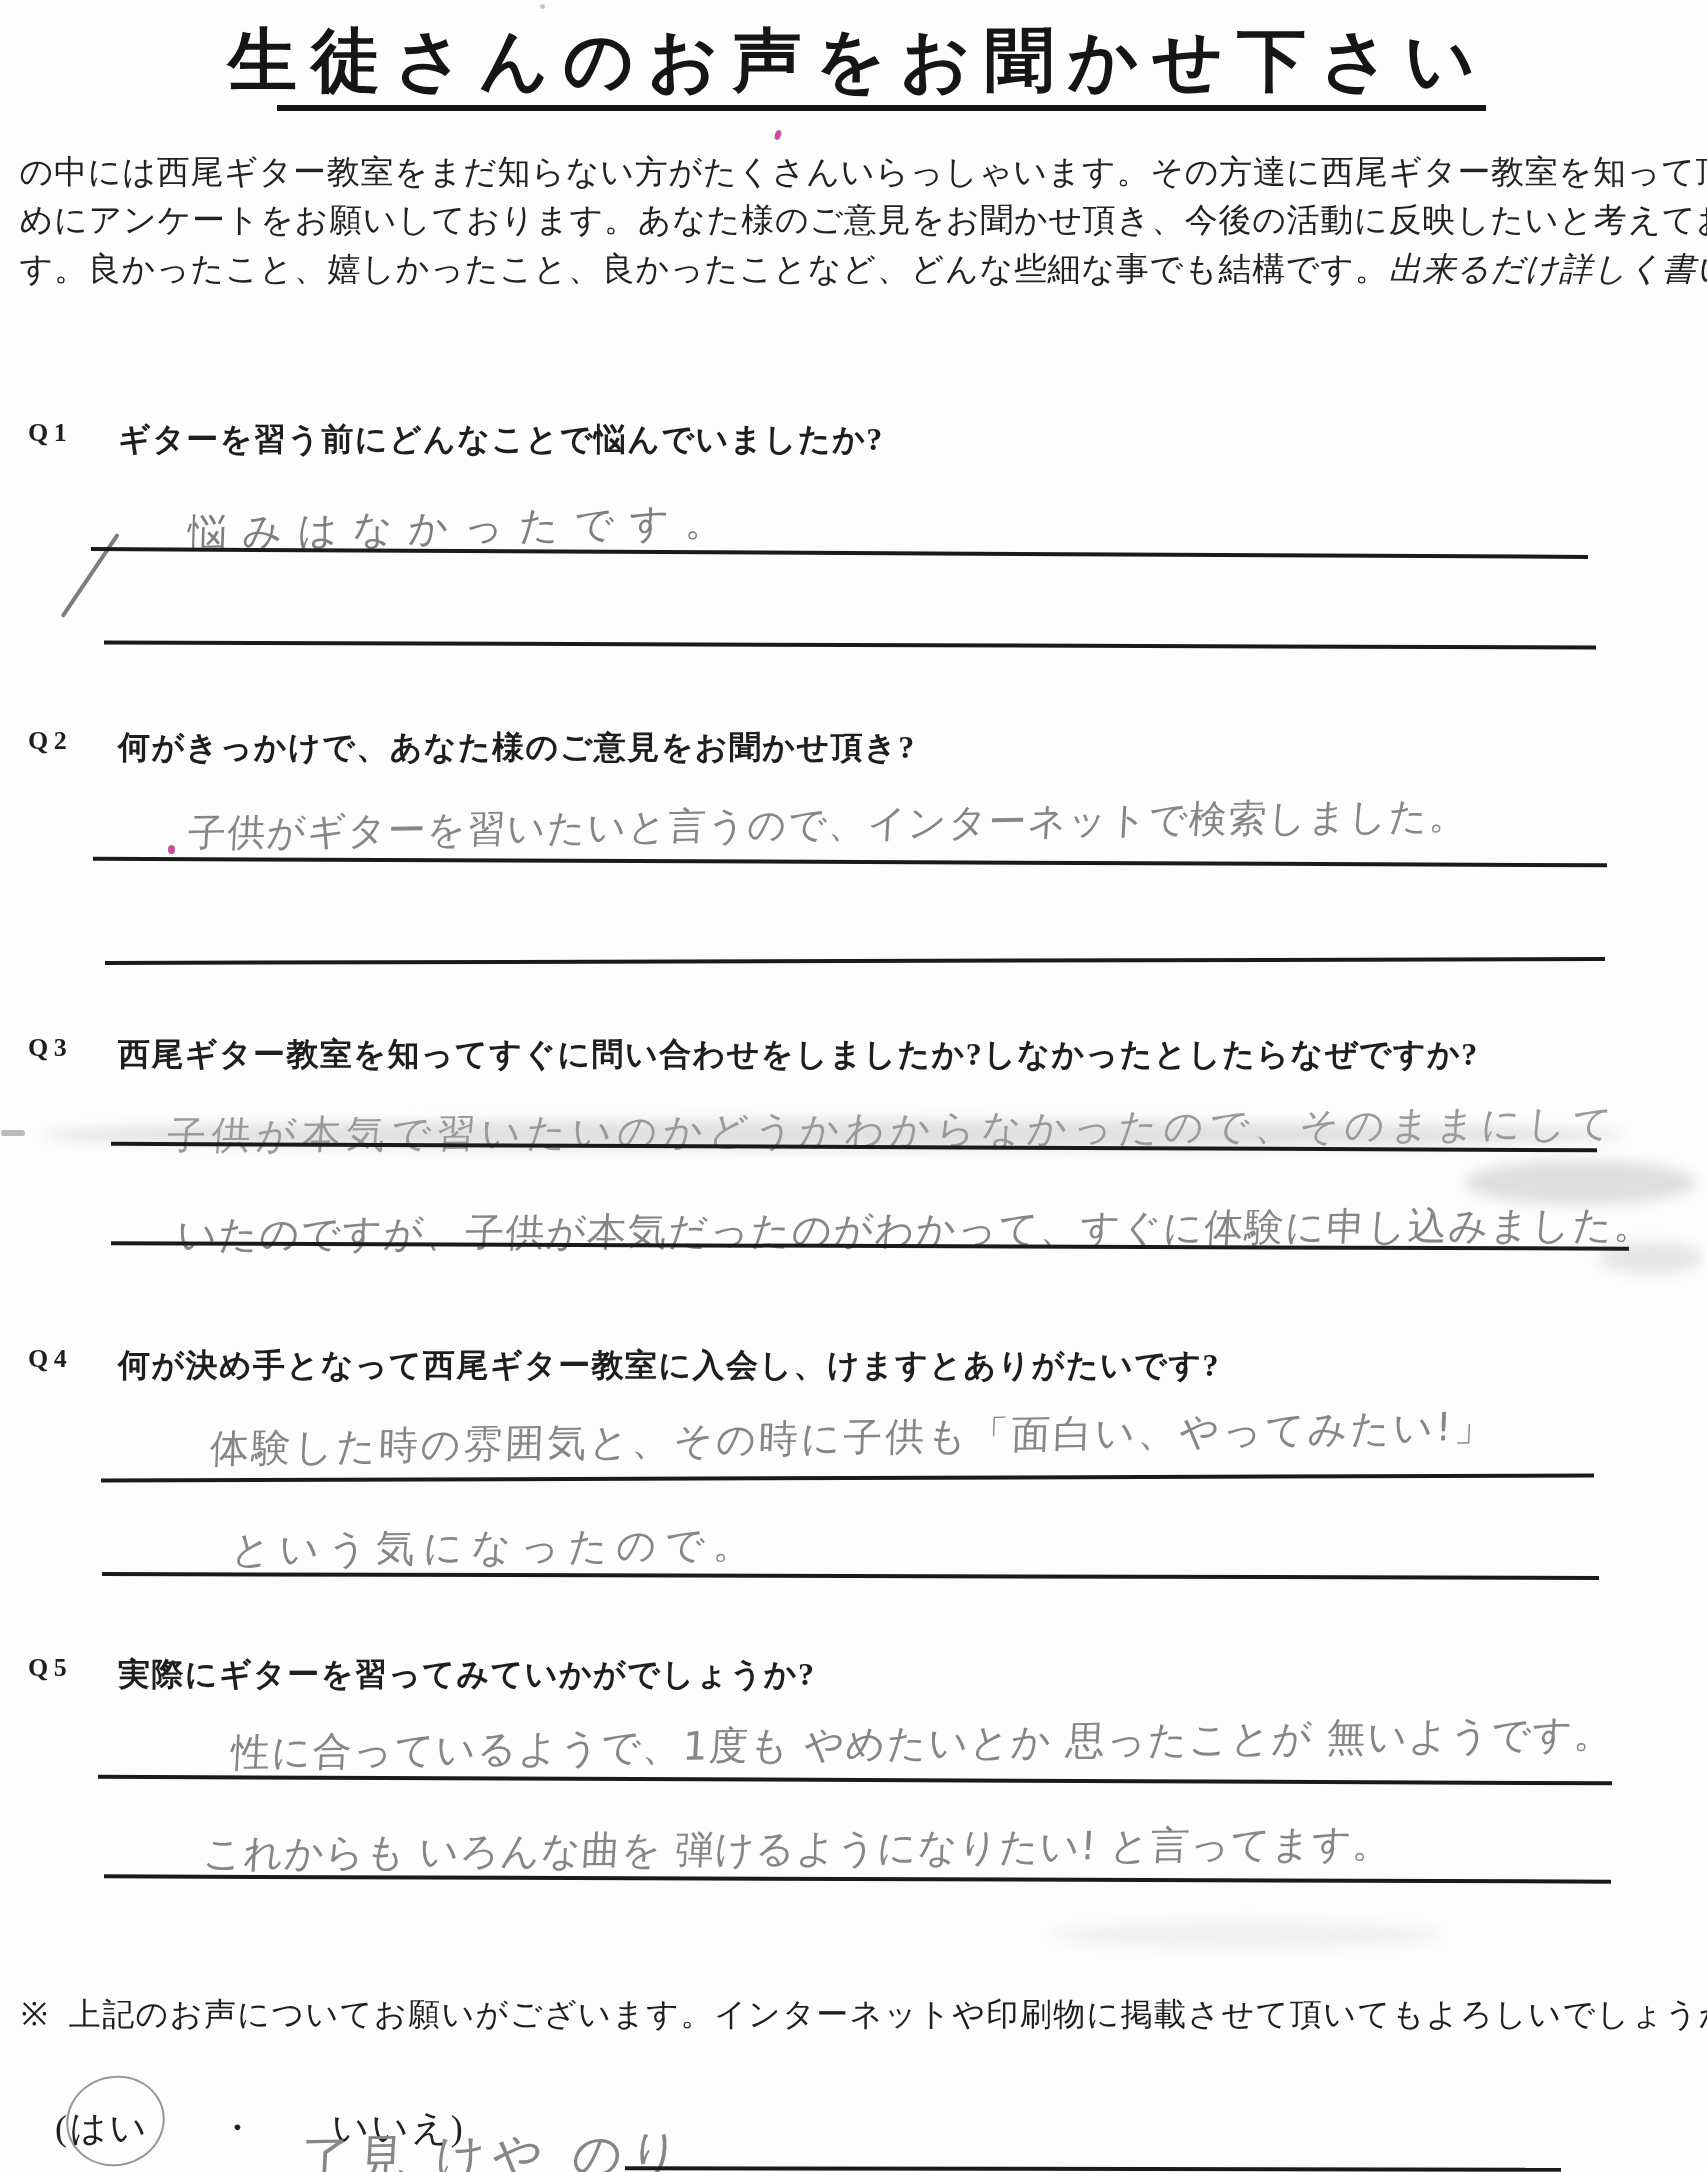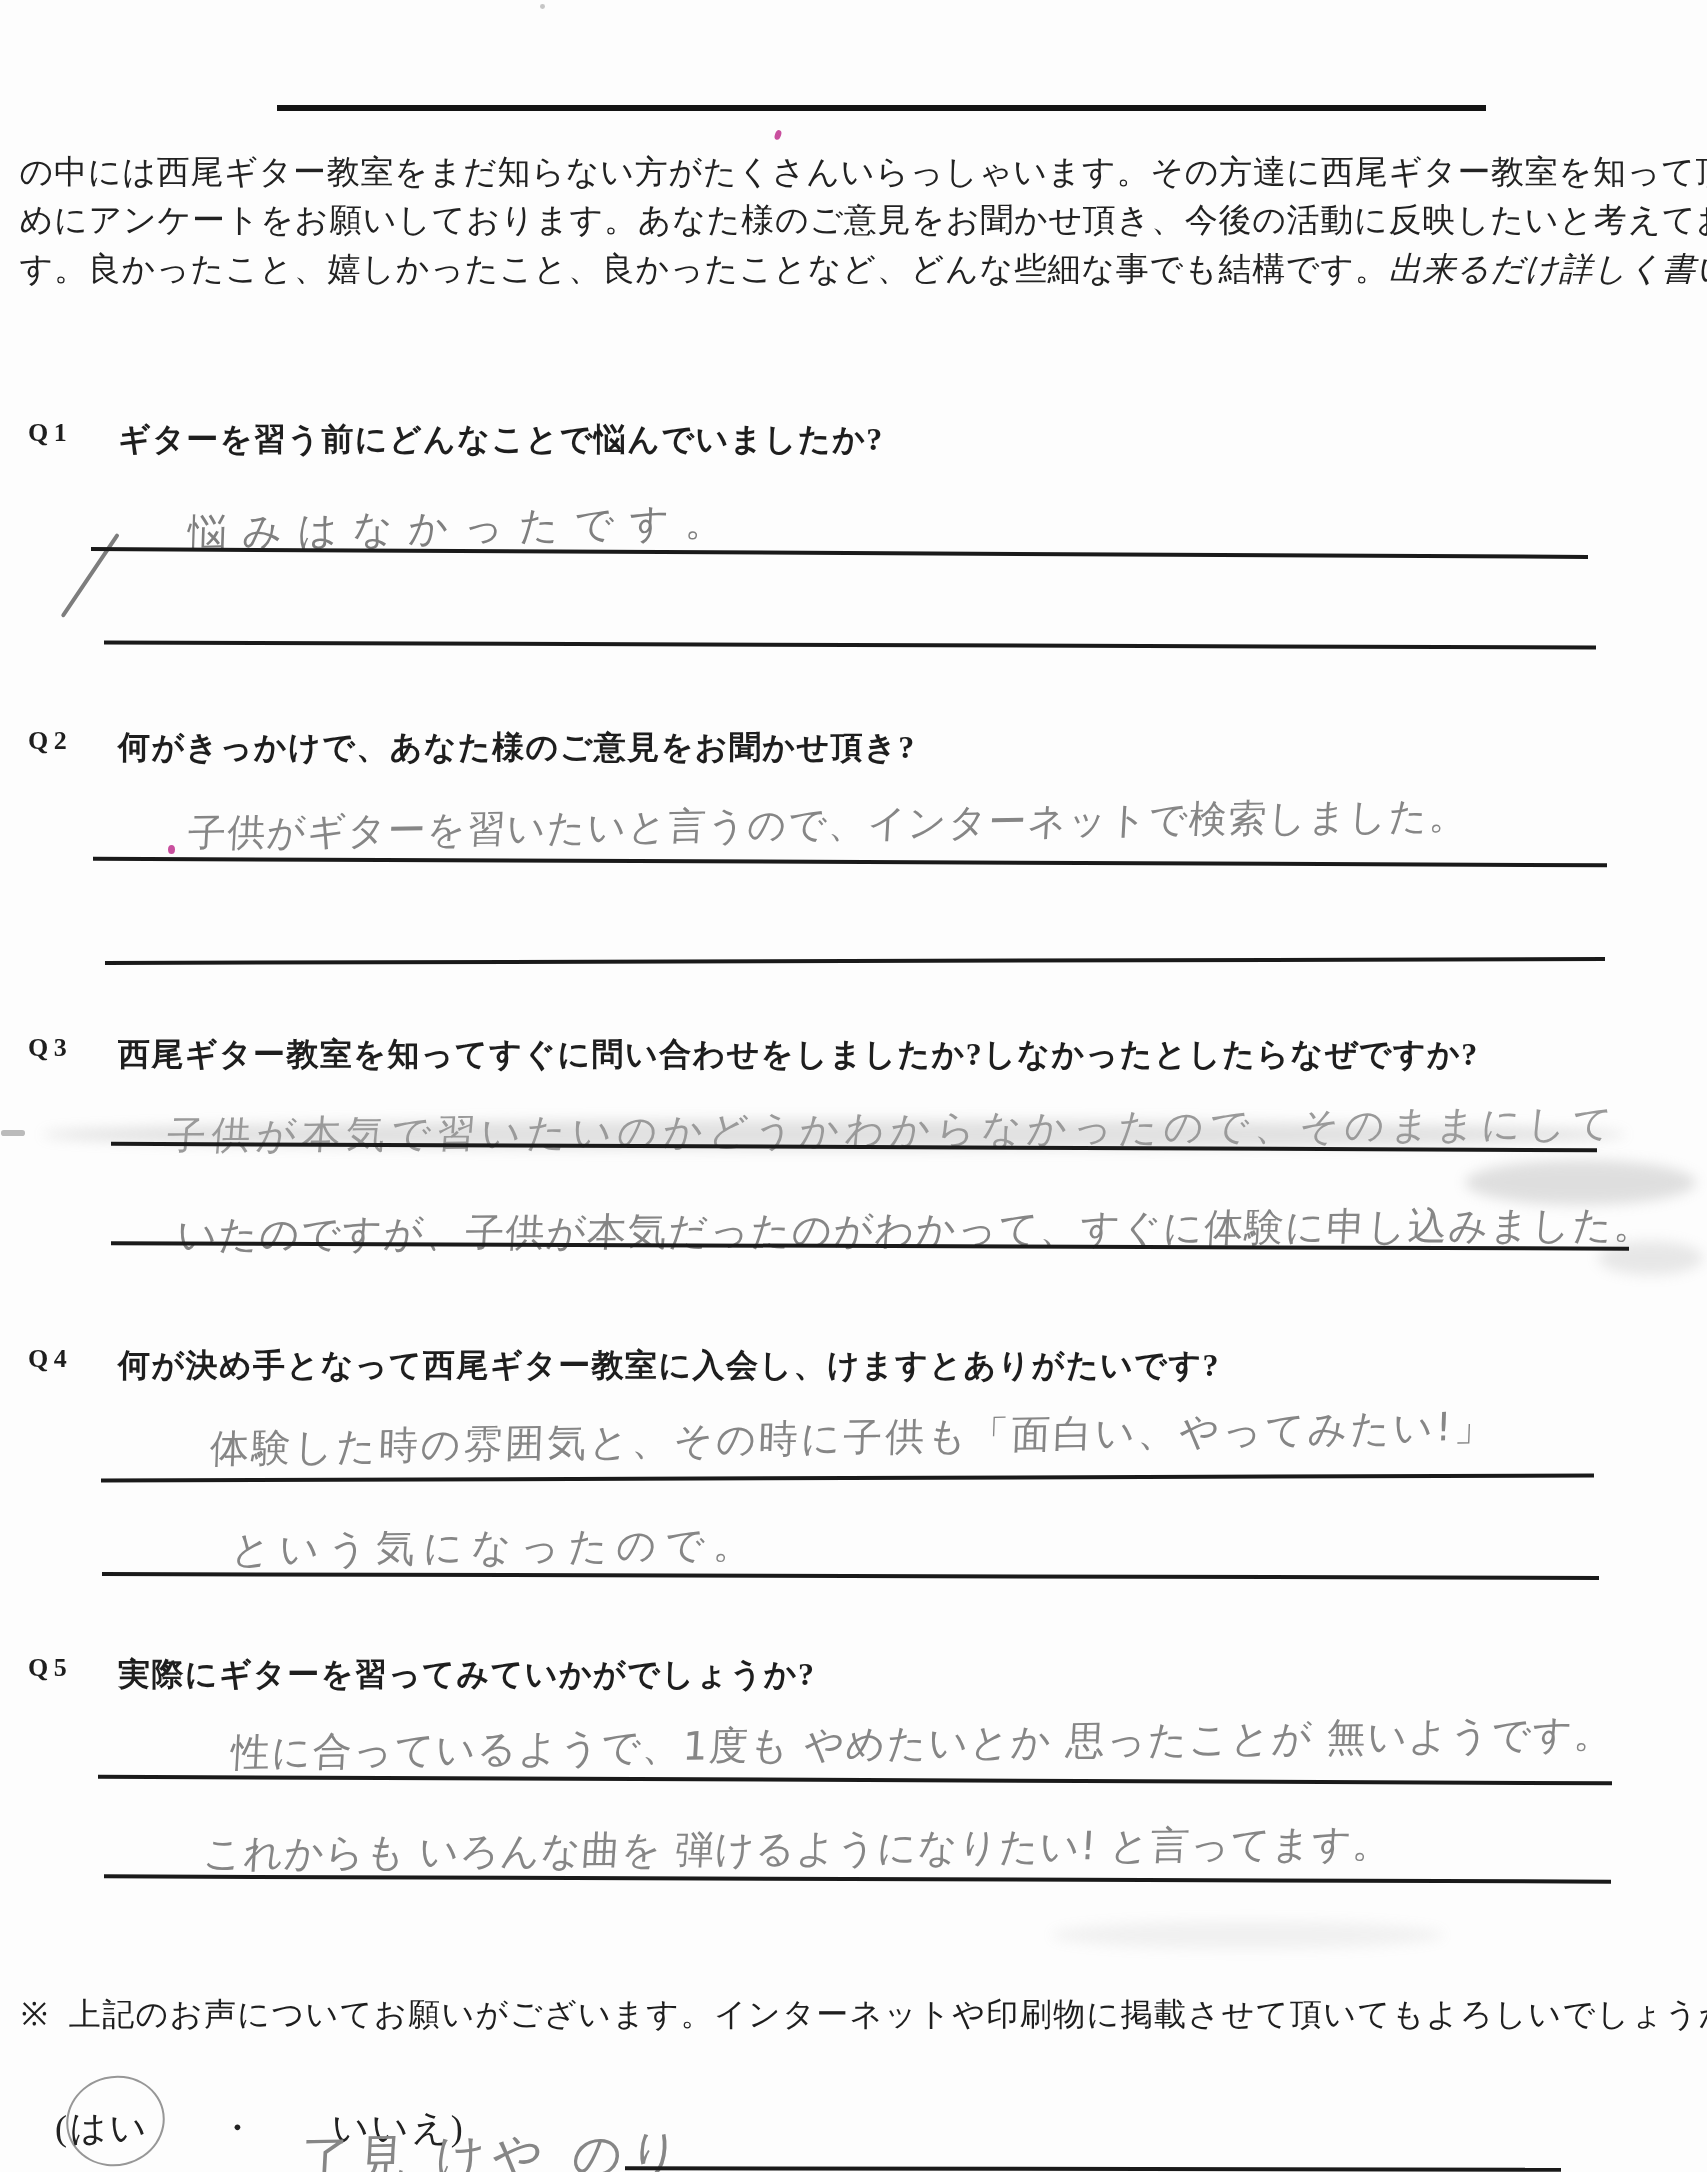--- a/index.html
+++ b/index.html
@@ -25,20 +25,21 @@
   .choices{font-size:36px;letter-spacing:2.8px;color:#222;}
   .choices .sep{margin-left:70px;}
   .choices .no{margin-left:74px;}
   .speck{position:absolute;background:#8f8f8f;border-radius:50%;}
 </style>
 </head>
 <body>
 
 <div class="page">
 
+  <div class="abs title" style="left:228px;top:15.4px;">生徒さんのお声をお聞かせ下さい</div>
   <div class="title-underline" style="left:277px;top:105px;width:1209px;"></div>
   <div class="pink" style="left:775px;top:130px;width:6.3px;height:9.8px;transform:rotate(20deg);"></div>
   <div class="speck" style="left:540px;top:4.2px;width:4.9px;height:4.9px;opacity:.5;"></div>
 
   <div class="abs intro-line" style="left:19.6px;top:150px;">の中には西尾ギター教室をまだ知らない方がたくさんいらっしゃいます。その方達に西尾ギター教室を知って頂く</div>
   <div class="abs intro-line" style="left:19.6px;top:198px;">めにアンケートをお願いしております。あなた様のご意見をお聞かせ頂き、今後の活動に反映したいと考えており</div>
   <div class="abs intro-line" style="left:19.6px;top:247px;">
     <span>す。良かったこと、嬉しかったこと、良かったことなど、どんな些細な事でも結構です。</span><span class="it">出来るだけ詳しく書いて</span>
   </div>
 

